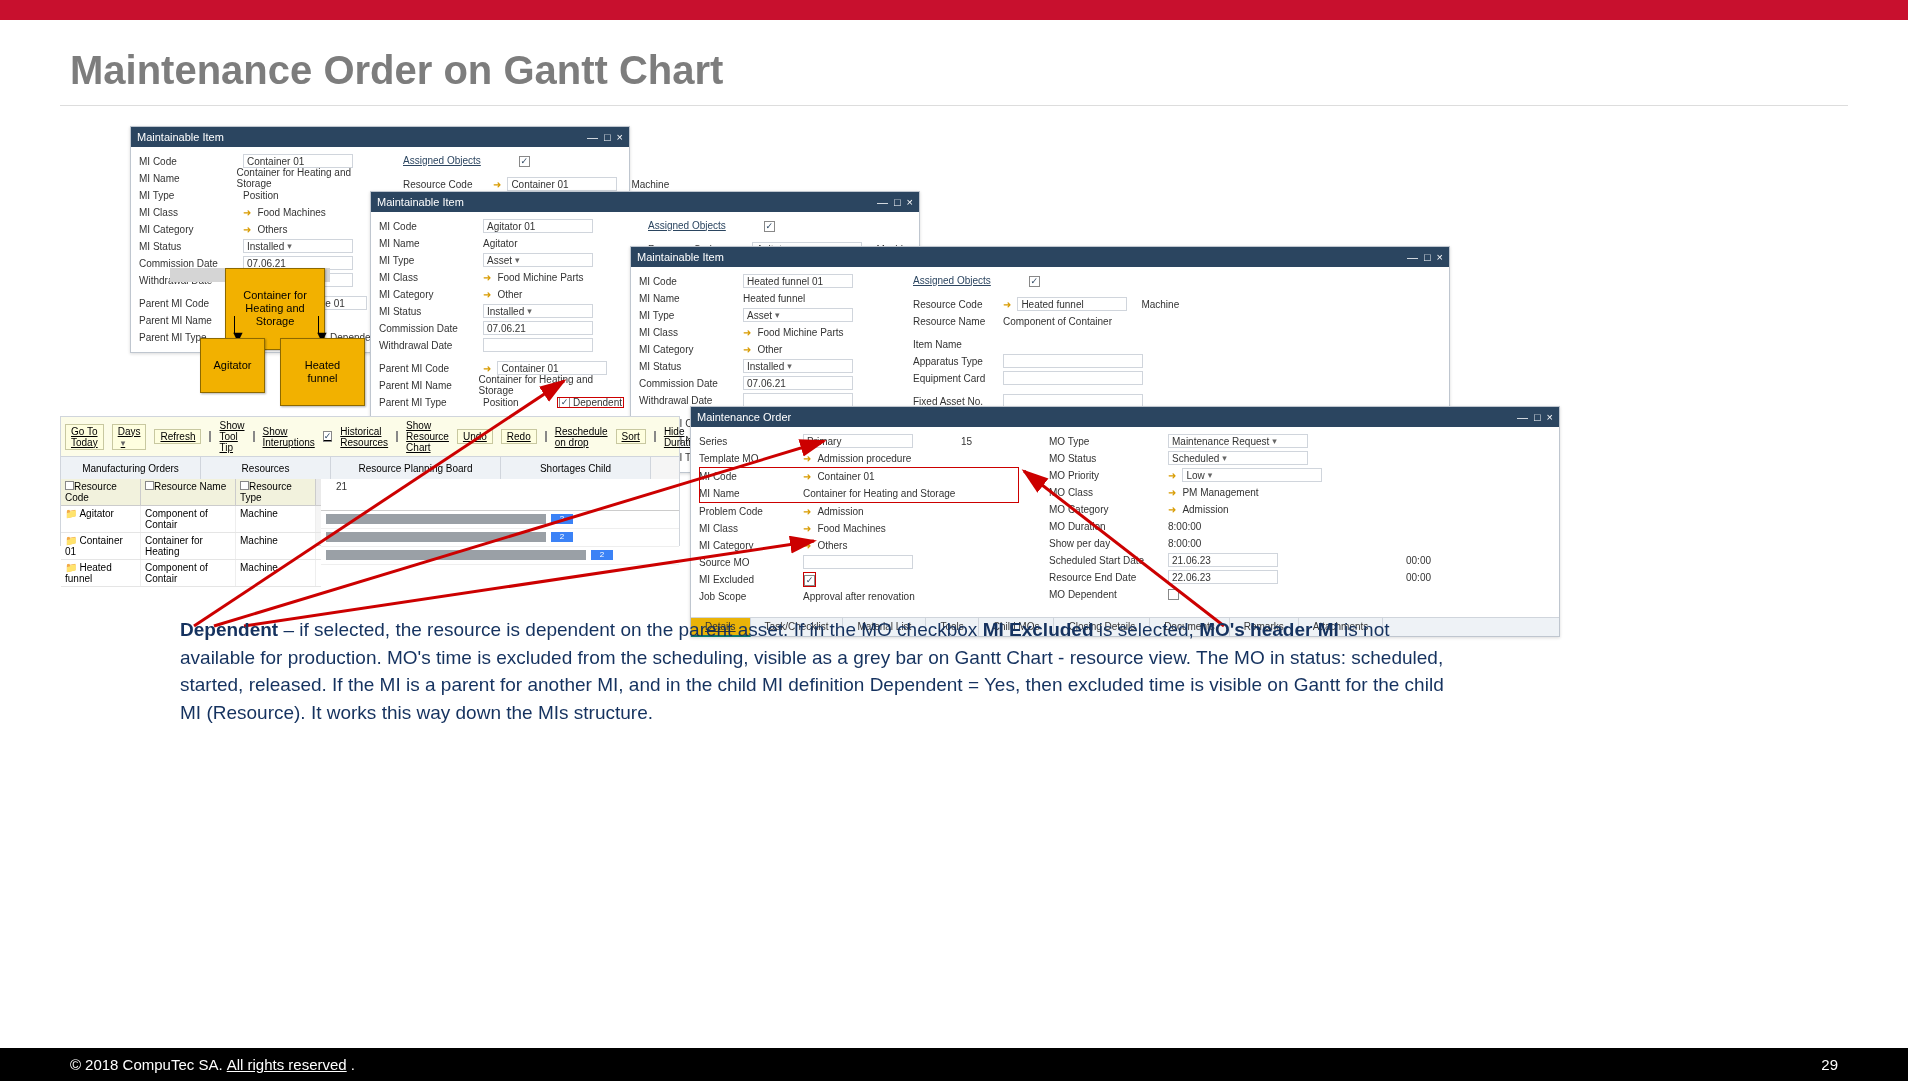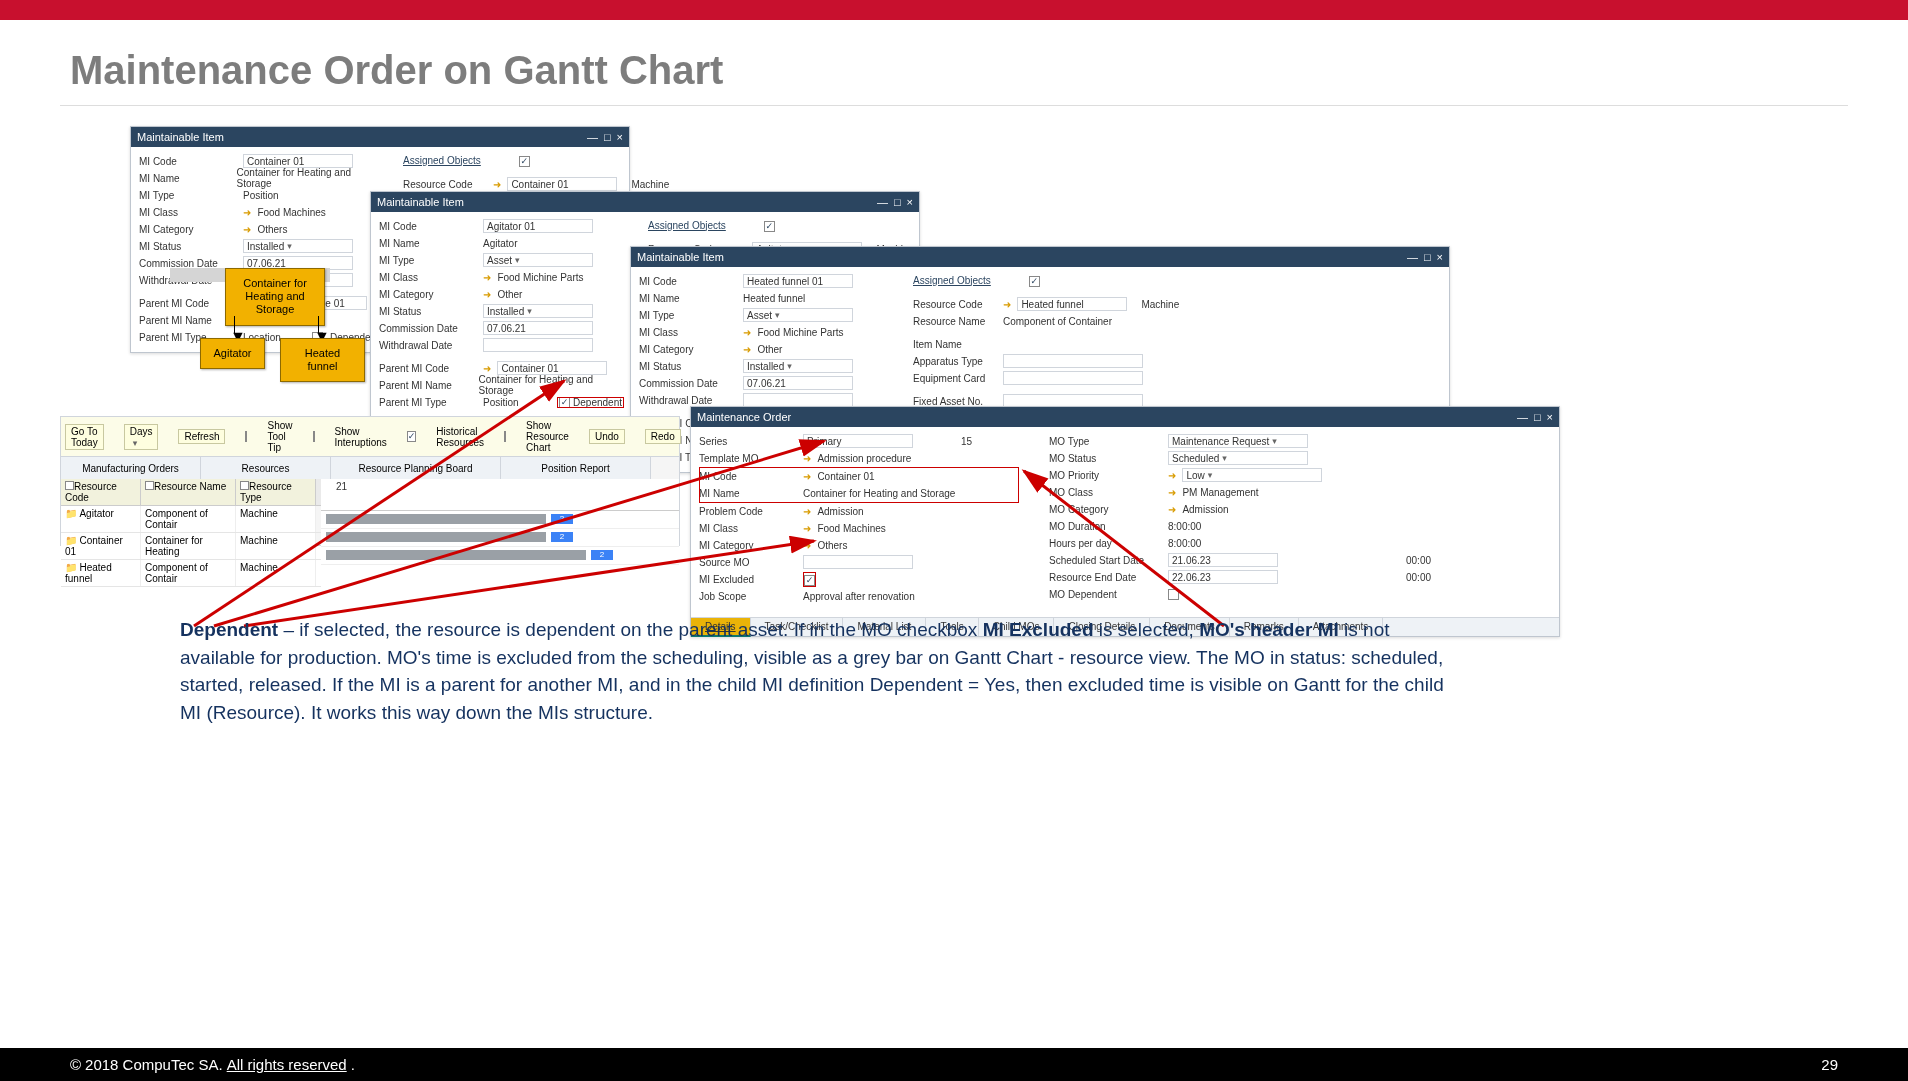--- a/index.html
+++ b/index.html
@@ -30,25 +30,25 @@
   .arrow-gold { color:#d89b00; font-size:10px; margin-right:2px; }
   .dropdown-arrow { color:#666; margin-left:3px; font-size:9px;}
   .sectionhead { font-size:10px; text-decoration: underline; color:#2b4560; margin-bottom:2px; }
   .chk { width:11px; height:11px; border:1px solid #888; display:inline-flex; align-items:center; justify-content:center; font-size:9px; line-height:1; color:#2b4560; background:#fff;}
   .chk.checked::before { content:"✓"; }
   .redbox { outline:1.5px solid #cc0000; outline-offset:-1px; }
   .gap6 { height:6px; }
 
   
   .diagram { position:absolute; }
-  .dbox { background:#f2b100; border:1px solid #8d6900; padding:8px 10px; text-align:center; font-size:11px; line-height:1.2; box-shadow:1px 1px 2px rgba(0,0,0,.3);}
+  .dbox { background:#f2b100; border:1px solid #8d6900; padding:20px 10px; text-align:center; font-size:11px; line-height:1.2; box-shadow:1px 1px 2px rgba(0,0,0,.3);}
 
   
   .gantt { position:absolute; background:#f5f5f5; border:1px solid #d0d5dc; font-size:10px; }
-  .gantt .toolbar { display:flex; flex-wrap:nowrap; align-items:center; gap:20px; padding:3px 4px; border-bottom:1px solid #d0d5dc; background:#fcfce8;}
+  .gantt .toolbar { display:flex; flex-wrap:nowrap; align-items:center; gap:8px; padding:3px 4px; border-bottom:1px solid #d0d5dc; background:#fcfce8;text-decoration:underline;}
   .tbtn { border:1px solid #c8c8a0; background:#fefedf; padding:1px 5px; font-size:10px; }
   .gantt .cols { display:flex; height:22px; }
   .gantt .colhdr { background:#eef2f6; border-right:1px solid #d0d5dc; display:flex; align-items:center; justify-content:center; font-size:10px; padding:0 6px;}
   .gantt .listhdr { display:flex; background:#eaeaea; border-bottom:1px solid #ccc; font-size:10px; }
   .gantt .listhdr > div { padding:2px 4px; border-right:1px solid #ccc; background:#f2f2dd;}
   .gantt .listrow { display:flex; border-bottom:1px solid #e5e5e5; }
   .gantt .listrow > div { padding:2px 4px; border-right:1px solid #eee; background:#fff; font-size:10px;}
   .gantt .chartcol { flex:1; position:relative; background:#fff;}
   .gbar-gray { position:absolute; height:10px; background:#9aa0a6; top:3px;}
   .gbar-blue { position:absolute; height:10px; background:#3b82f6; top:3px; width:22px; font-size:8px; color:#fff; text-align:center;}
@@ -424,21 +424,21 @@
         <span class="tbtn">Sort</span>
         <span class="chk"></span>
           <span>Hide Duration</span>
         <span class="chk"></span>
           <span>Sh</span>
       </div>
       <div class="cols">
         <div class="colhdr" style="width:140px;">Manufacturing Orders</div>
         <div class="colhdr" style="width:130px;">Resources</div>
         <div class="colhdr" style="width:170px;">Resource Planning Board</div>
-        <div class="colhdr" style="width:150px;">Position Report</div>
+        <div class="colhdr" style="width:150px;">Shortages Child</div>
       </div>
       <div style="display:flex;">
         <div style="width:260px;">
           <div class="listhdr">
             <div style="width:80px;"><span class="chk" style="width:9px;height:9px;"></span><span>Resource Code</span></div>
             <div style="width:95px;"><span class="chk" style="width:9px;height:9px;"></span><span>Resource Name</span></div>
             <div style="width:80px;"><span class="chk" style="width:9px;height:9px;"></span><span>Resource Type</span></div>
           </div>
           <div id="gantt-rows">
               <div class="listrow">
@@ -572,21 +572,21 @@
           <div class="frow">
               <span class="lbl" style="width:115px;">MO Category</span>
               <span class="arrow-gold">➜</span>
               <span class="val">Admission</span>
             </div>
           <div class="frow">
               <span class="lbl" style="width:115px;">MO Duration</span>
               <span class="val">8:00:00</span>
             </div>
           <div class="frow">
-              <span class="lbl" style="width:115px;">Hours per day</span>
+              <span class="lbl" style="width:115px;">Show per day</span>
               <span class="val">8:00:00</span>
             </div>
           <div class="frow">
               <span class="lbl" style="width:115px;">Scheduled Start Date</span>
               <span class="inp sm">
                 <span>21.06.23</span>
               </span>
               <span style="width:120px;"></span>
               <span class="val">00:00</span>
             </div>

